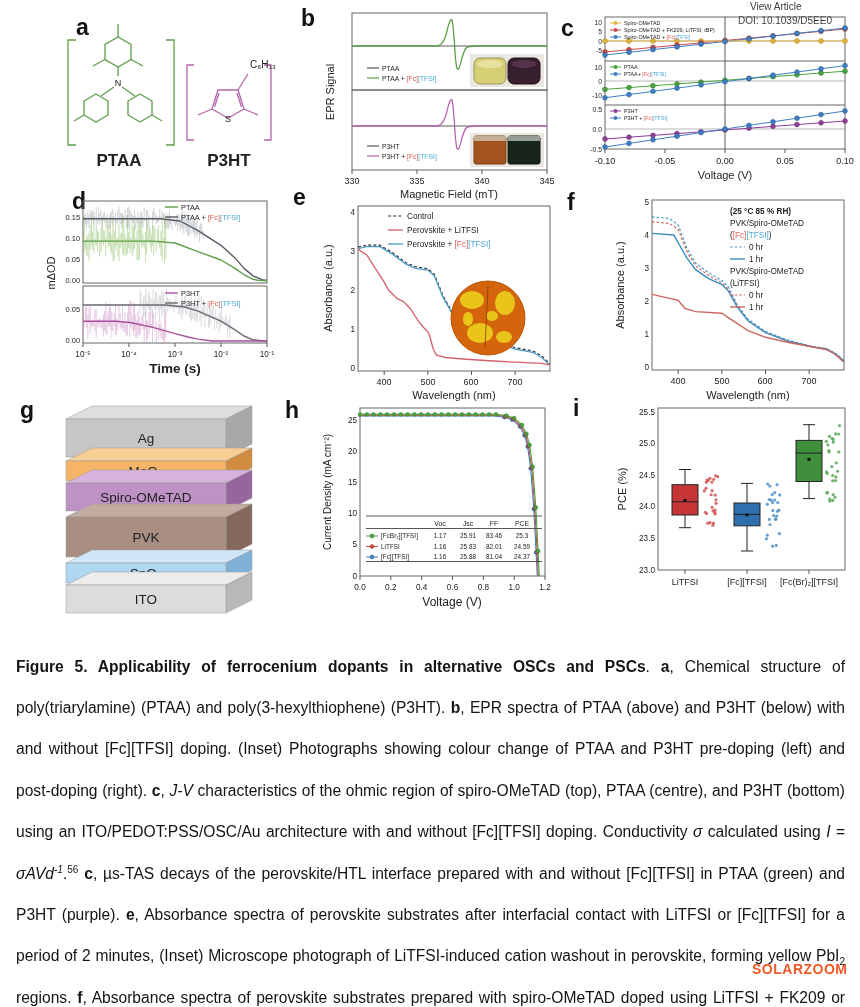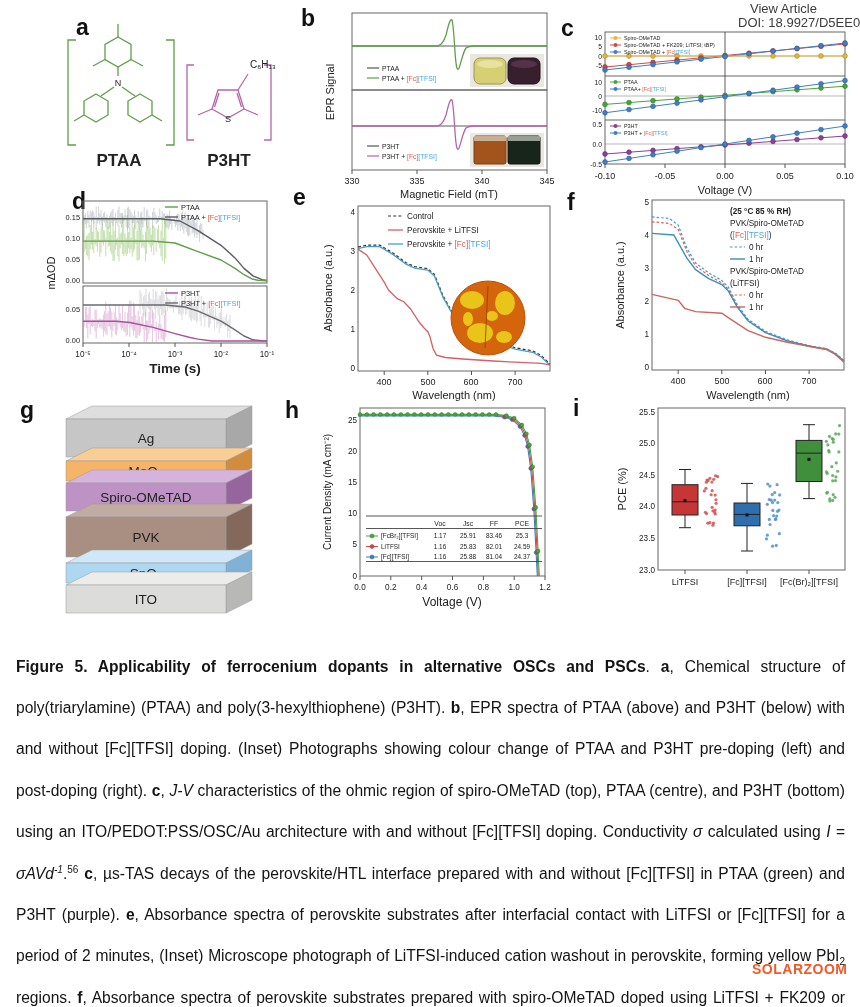--- a/index.html
+++ b/index.html
@@ -1,39 +1,39 @@
 <!DOCTYPE html>
 <html><head>
 <meta charset="utf-8">
 <style>
   html,body{margin:0;padding:0}
   body{width:860px;height:1007px;position:relative;background:#fff;overflow:hidden;
        font-family:"Liberation Sans",sans-serif;color:#141414}
   .panel{position:absolute}
   .plabel{position:absolute;font-weight:bold;font-size:23px;color:#111}
-  .hdr{position:absolute;color:#3c3c3c;font-size:13px;white-space:nowrap}
+  .hdr{position:absolute;color:#3c3c3c;font-size:10px;white-space:nowrap}
   .wm{position:absolute;left:752px;top:961px;color:#f05a28;font-weight:bold;
       font-family:Liberation Sans, sans-serif;font-size:14px;letter-spacing:.5px}
   .caption{position:absolute;left:16px;top:630px;width:829px;font-size:15.6px;
            line-height:41.4px;text-align:justify;color:#141414}
   .caption .sup{vertical-align:super;font-size:10px;line-height:0}
   .caption .sub{vertical-align:sub;font-size:10px;line-height:0}
   svg{position:absolute;left:0;top:0;overflow:visible}
   svg text{font-family:"Liberation Sans",sans-serif;fill:#222}
   .t5{font-size:5.4px}.t6{font-size:6.4px}.t65{font-size:6.8px}.t7{font-size:7.4px}
   .t8{font-size:8.2px}.t9{font-size:9px}.t10{font-size:10px}.t11{font-size:11px}
   .t12{font-size:12px}.t13{font-size:13.5px}.t17{font-size:17px;font-weight:bold}
   .frame{stroke:#666;stroke-width:1;fill:none}
   .b{font-weight:bold}
 </style>
 </head>
 <body>
 
 <div class="hdr" style="left:750px;top:1px">View Article</div>
-<div class="hdr" style="left:738px;top:15px">DOI: 18.9927/D5EE0</div>
+<div class="hdr" style="left:738px;top:15px">DOI: 10.1039/D5EE0</div>
 <div class="wm">SOLARZOOM</div>
 
 <div class="plabel" style="left:76px;top:14px">a</div>
 <div class="plabel" style="left:301px;top:5px">b</div>
 <div class="plabel" style="left:561px;top:15px">c</div>
 <div class="plabel" style="left:72px;top:188px">d</div>
 <div class="plabel" style="left:293px;top:184px">e</div>
 <div class="plabel" style="left:567px;top:189px">f</div>
 <div class="plabel" style="left:20px;top:397px">g</div>
 <div class="plabel" style="left:285px;top:397px">h</div>
@@ -116,21 +116,21 @@
       </g>
   <text class="t9" x="30" y="176" text-anchor="middle">330</text>
   <text class="t9" x="95" y="176" text-anchor="middle">335</text>
   <text class="t9" x="160" y="176" text-anchor="middle">340</text>
   <text class="t9" x="225" y="176" text-anchor="middle">345</text>
   <text class="t11" x="127" y="190" text-anchor="middle">Magnetic Field (mT)</text>
   <text class="t11" x="12" y="84" text-anchor="middle" transform="rotate(-90 12 84)">EPR Signal</text>
 </svg>
 </div>
 
-<div class="panel" style="left:550px;top:24px;width:308px;height:186px">
+<div class="panel" style="left:550px;top:9px;width:308px;height:186px">
 <svg width="308" height="186" viewBox="0 0 308 186">
   <rect class="frame" x="55" y="8" width="240" height="132"></rect>
   <line x1="55" y1="52" x2="295" y2="52" stroke="#666"></line>
   <line x1="55" y1="96" x2="295" y2="96" stroke="#666"></line>
   <line x1="175" y1="8" x2="175" y2="140" stroke="#333" stroke-width="0.8"></line>
   <line x1="55" y1="32" x2="295" y2="32" stroke="#888" stroke-width="0.6"></line>
   <line x1="55" y1="72" x2="295" y2="72" stroke="#888" stroke-width="0.6"></line>
   <line x1="55" y1="120" x2="295" y2="120" stroke="#888" stroke-width="0.6"></line>
   <line x1="55" y1="43" x2="295" y2="20" stroke="#cf4a4a" stroke-width="1"></line>
   <line x1="55" y1="46" x2="295" y2="19" stroke="#3f7fc4" stroke-width="1"></line>

